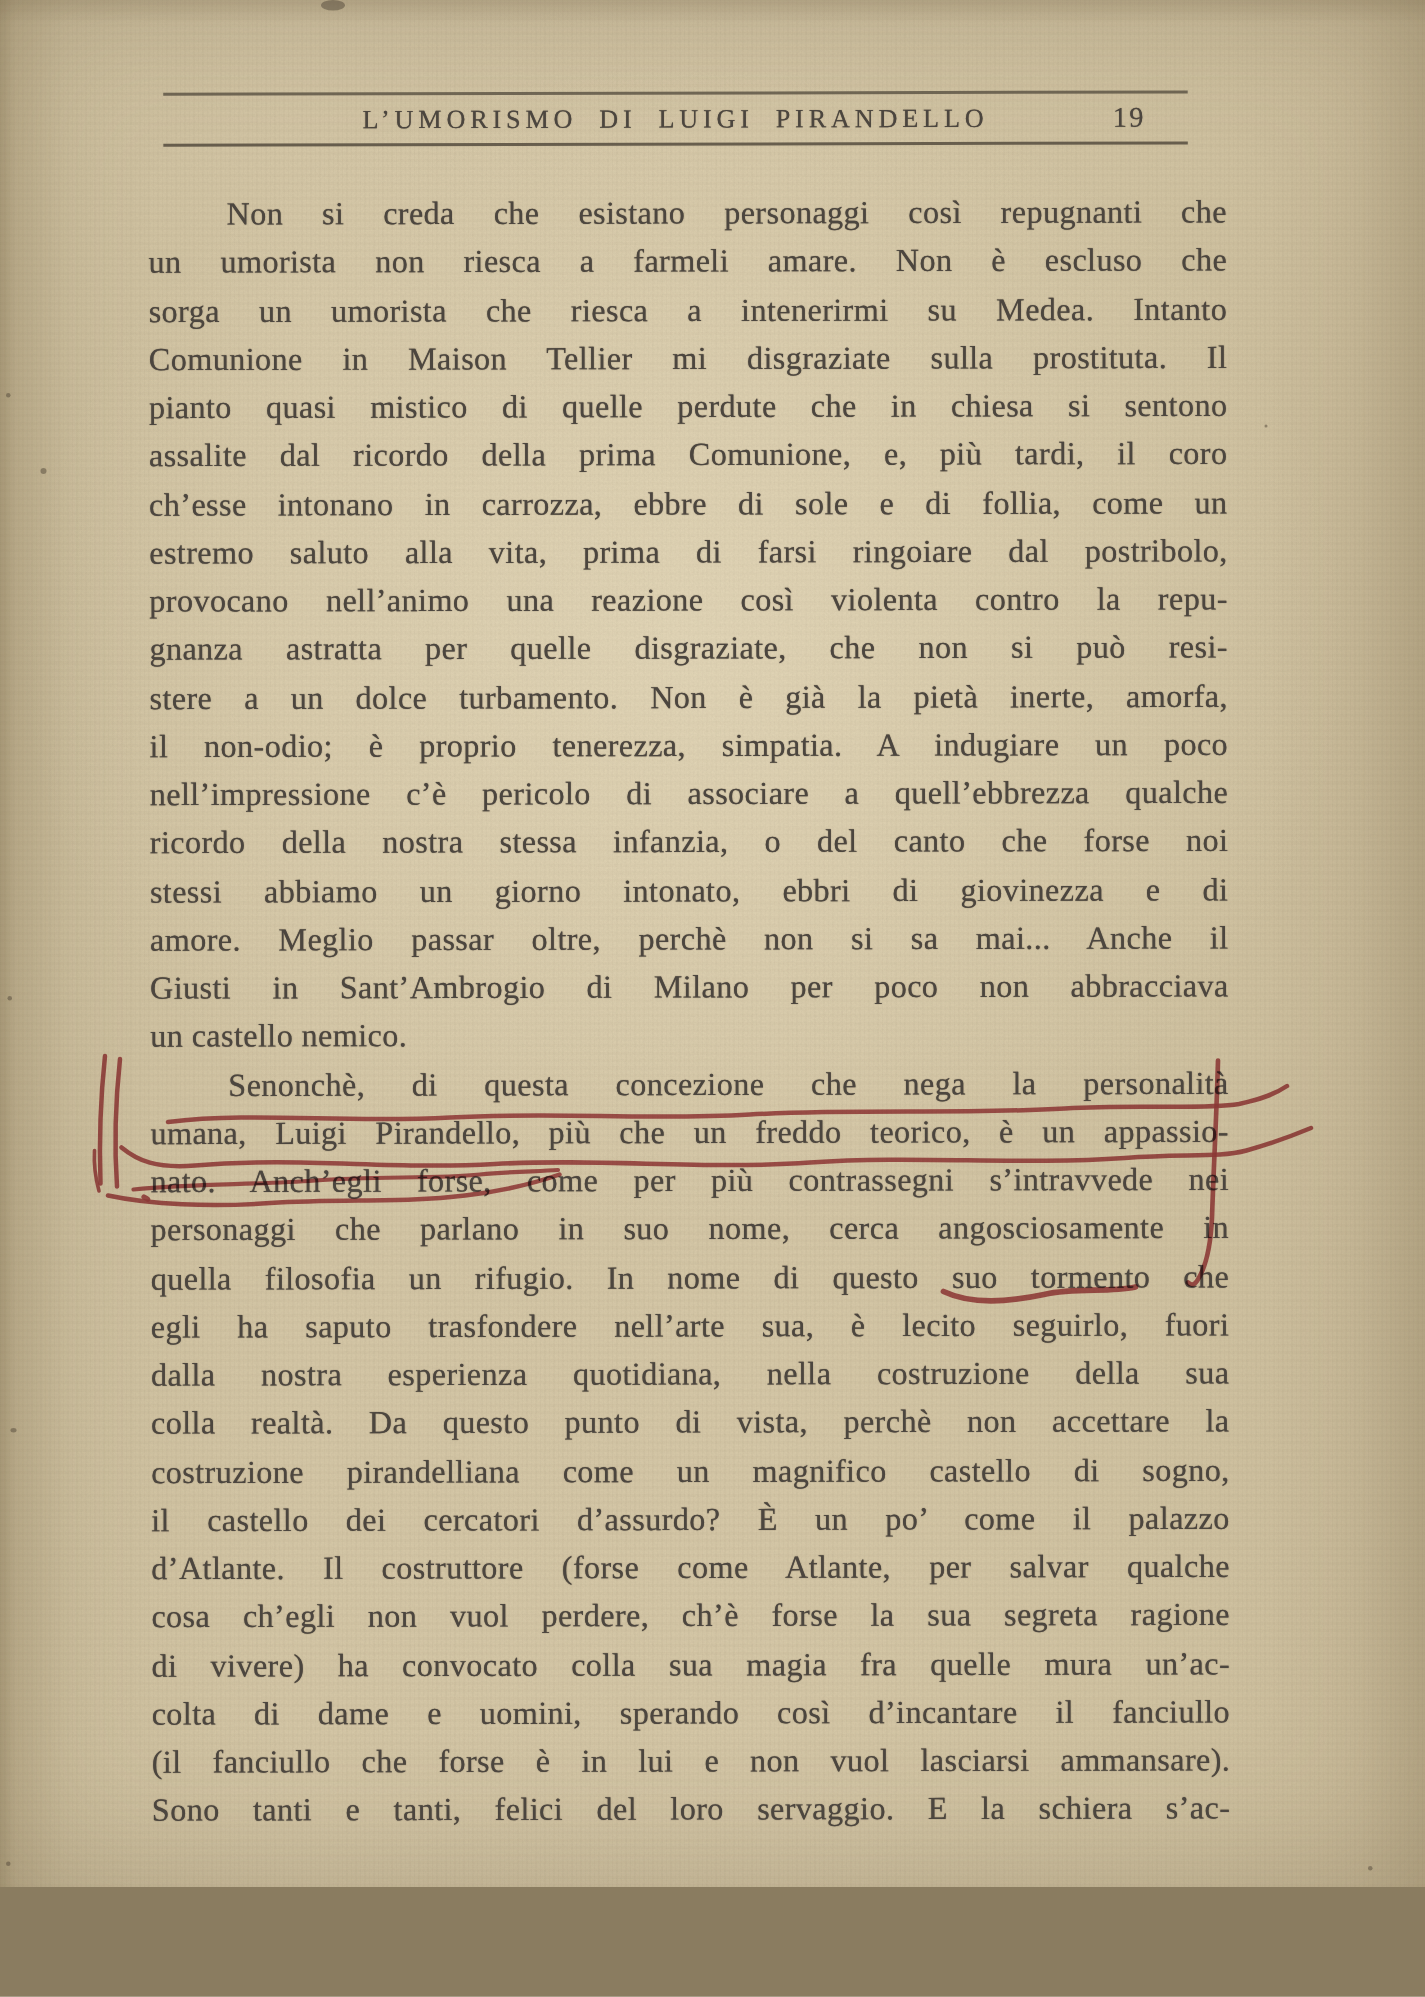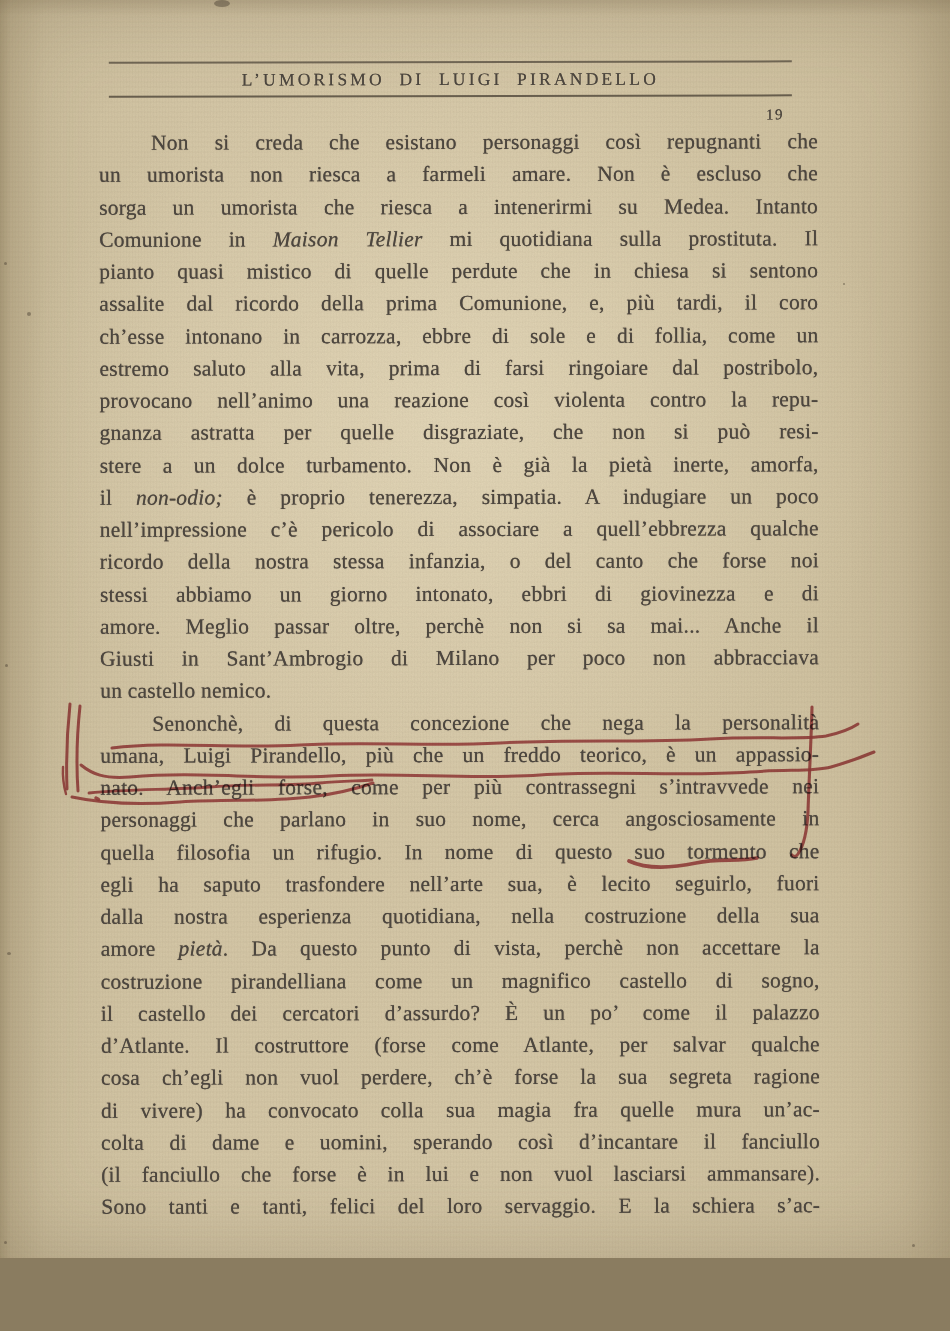--- a/index.html
+++ b/index.html
@@ -22,33 +22,33 @@
     position:absolute;left:110px;top:61px;width:683px;height:36px;box-sizing:border-box;
     border-top:2px solid rgba(86,77,63,.78);
     border-bottom:2px solid rgba(86,77,63,.85);
   }
   .head-title{
     position:absolute;left:0;right:0;top:0;height:100%;text-align:center;
     line-height:33px;font-size:17.5px;letter-spacing:3.2px;word-spacing:7px;
     color:var(--ink,#564f45);text-shadow:0 0 .6px rgba(76,66,54,.8);
   }
   .head-num{
-    position:absolute;right:8px;top:0;line-height:33px;font-size:15px;
-    letter-spacing:1.5px;color:var(--ink,#564f45);text-shadow:0 0 .6px rgba(76,66,54,.8);margin-top:36px;
+    position:absolute;right:28px;top:0;line-height:33px;font-size:19px;
+    letter-spacing:1.5px;color:var(--ink,#564f45);text-shadow:0 0 .6px rgba(76,66,54,.8);
   }
 
   .page-text{
     position:absolute;left:100px;top:126px;width:719px;
     color:var(--ink,#4c463f);font-size:21.5px;letter-spacing:.25px;
     text-shadow:0 0 .7px rgba(76,66,54,.85);
   }
   .tl{height:32.25px;line-height:32.25px;text-align:justify;text-align-last:justify;overflow:visible;}
   .tl.ind{padding-left:52px;}
   .tl.last{text-align-last:left;}
-  .it{font-style:italic;}
+  .it{}
 
   .marks{position:absolute;left:0;top:0;z-index:4;mix-blend-mode:multiply;pointer-events:none;}
 </style>
 </head>
 <body>
 
 <div class="page" style="--ink: #4c463f;">
 
   <svg class="grain" width="950" height="1331">
     <filter id="grainF">
@@ -62,21 +62,21 @@
 
     <div class="running-head">
       <div class="head-title">L’UMORISMO DI LUIGI PIRANDELLO</div>
       <div class="head-num">19</div>
     </div>
 
     <div class="page-text">
         <div class="tl ind"><span>Non si creda che esistano personaggi così repugnanti che</span></div>
         <div class="tl"><span>un umorista non riesca a farmeli amare. Non è escluso che</span></div>
         <div class="tl"><span>sorga un umorista che riesca a intenerirmi su Medea. Intanto</span></div>
-        <div class="tl"><span>Comunione in </span><span class="it">Maison Tellier</span><span> mi quotidiana sulla prostituta. Il</span></div>
+        <div class="tl"><span>Comunione in </span><span class="it">Maison Tellier</span><span> mi disgraziate sulla prostituta. Il</span></div>
         <div class="tl"><span>pianto quasi mistico di quelle perdute che in chiesa si sentono</span></div>
         <div class="tl"><span>assalite dal ricordo della prima Comunione, e, più tardi, il coro</span></div>
         <div class="tl"><span>ch’esse intonano in carrozza, ebbre di sole e di follia, come un</span></div>
         <div class="tl"><span>estremo saluto alla vita, prima di farsi ringoiare dal postribolo,</span></div>
         <div class="tl"><span>provocano nell’animo una reazione così violenta contro la repu-</span></div>
         <div class="tl"><span>gnanza astratta per quelle disgraziate, che non si può resi-</span></div>
         <div class="tl"><span>stere a un dolce turbamento. Non è già la pietà inerte, amorfa,</span></div>
         <div class="tl"><span>il </span><span class="it">non-odio;</span><span> è proprio tenerezza, simpatia. A indugiare un poco</span></div>
         <div class="tl"><span>nell’impressione c’è pericolo di associare a quell’ebbrezza qualche</span></div>
         <div class="tl"><span>ricordo della nostra stessa infanzia, o del canto che forse noi</span></div>
@@ -84,21 +84,21 @@
         <div class="tl"><span>amore. Meglio passar oltre, perchè non si sa mai... Anche il</span></div>
         <div class="tl"><span>Giusti in Sant’Ambrogio di Milano per poco non abbracciava</span></div>
         <div class="tl last"><span>un castello nemico.</span></div>
         <div class="tl ind"><span>Senonchè, di questa concezione che nega la personalità</span></div>
         <div class="tl"><span>umana, Luigi Pirandello, più che un freddo teorico, è un appassio-</span></div>
         <div class="tl"><span>nato. Anch’egli forse, come per più contrassegni s’intravvede nei</span></div>
         <div class="tl"><span>personaggi che parlano in suo nome, cerca angosciosamente in</span></div>
         <div class="tl"><span>quella filosofia un rifugio. In nome di questo suo tormento che</span></div>
         <div class="tl"><span>egli ha saputo trasfondere nell’arte sua, è lecito seguirlo, fuori</span></div>
         <div class="tl"><span>dalla nostra esperienza quotidiana, nella costruzione della sua</span></div>
-        <div class="tl"><span>amore </span><span class="it">pietà</span><span>. Da questo punto di vista, perchè non accettare la</span></div>
+        <div class="tl"><span>colla </span><span class="it">realtà</span><span>. Da questo punto di vista, perchè non accettare la</span></div>
         <div class="tl"><span>costruzione pirandelliana come un magnifico castello di sogno,</span></div>
         <div class="tl"><span>il castello dei cercatori d’assurdo? È un po’ come il palazzo</span></div>
         <div class="tl"><span>d’Atlante. Il costruttore (forse come Atlante, per salvar qualche</span></div>
         <div class="tl"><span>cosa ch’egli non vuol perdere, ch’è forse la sua segreta ragione</span></div>
         <div class="tl"><span>di vivere) ha convocato colla sua magia fra quelle mura un’ac-</span></div>
         <div class="tl"><span>colta di dame e uomini, sperando così d’incantare il fanciullo</span></div>
         <div class="tl"><span>(il fanciullo che forse è in lui e non vuol lasciarsi ammansare).</span></div>
         <div class="tl"><span>Sono tanti e tanti, felici del loro servaggio. E la schiera s’ac-</span></div>
       </div>
 

